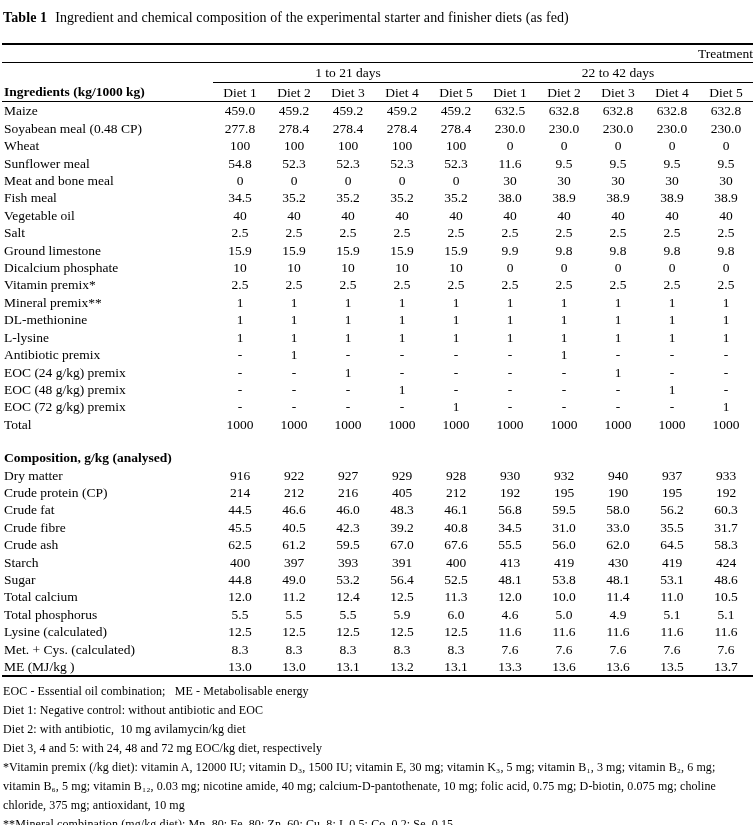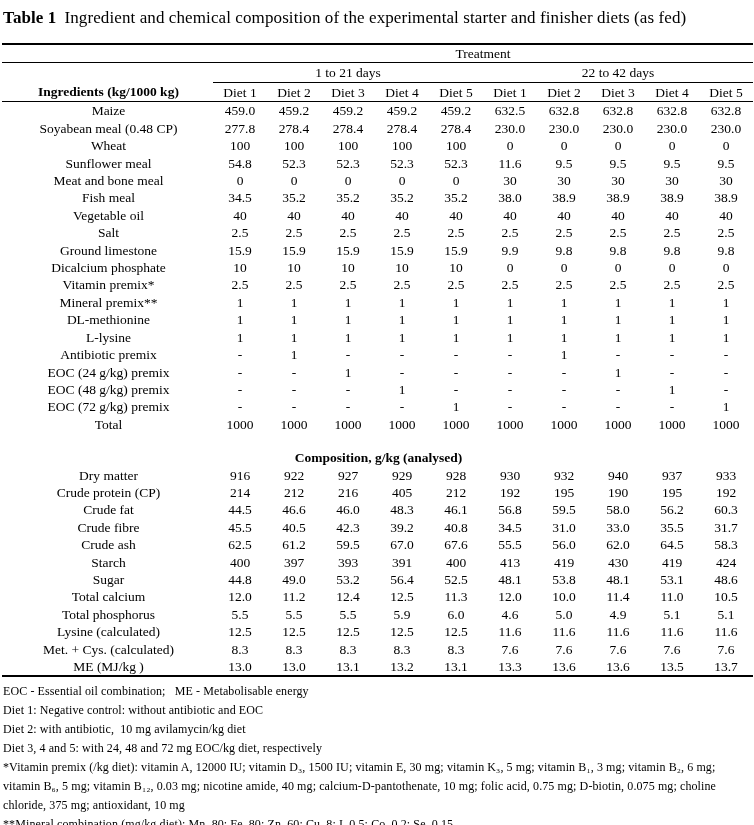--- a/index.html
+++ b/index.html
@@ -4,21 +4,21 @@
 <style>
   html, body { margin: 0; padding: 0; background: #ffffff; }
   body {
     width: 754px;
     color: #000;
     font-family: "Liberation Serif", serif;
     -webkit-font-smoothing: antialiased;
   }
   .page { width: 754px; padding-top: 6px; }
   .title {
-    font-size: 17px;
+    font-size: 14px;
     line-height: 20px;
     margin: 2px 12px 0 3px;
     letter-spacing: 0.1px;
     font-family: Liberation Serif, serif;
   }
   .title .t-label { font-weight: bold; margin-right: 8px; }
   .diet-table {
     border-collapse: collapse;
     table-layout: fixed;
     width: 751px;
@@ -28,24 +28,24 @@
   .diet-table col.c-val { width: 54px; }
   .diet-table td {
     font-size: 13.5px;
     line-height: 17.4px;
     padding: 0;
     text-align: center;
     vertical-align: middle;
     overflow: hidden;
     white-space: nowrap;
   }
-  .diet-table td.lbl { text-align: center; padding-left: 2px; }
+  .diet-table td.lbl { text-align: left; padding-left: 2px; }
   .diet-table td.bold { font-weight: bold; }
   
-  tr.r-treatment td { border-top: 2px solid #000; border-bottom: 1.5px solid #000; height: 16px; }
+  tr.r-treatment td { border-top: 2px solid #000; border-bottom: 1.5px solid #000; height: 16px; text-align: right; }
   tr.r-groups td { height: 19px; }
   tr.r-groups td.grp { border-bottom: 1px solid #000; }
   tr.r-diets td { border-bottom: 1.5px solid #000; height: 18px; }
   tbody tr td { height: 17.4px; }
   tbody tr:last-child td { border-bottom: 2px solid #000; }
   tbody td.spacer { height: 16px; }
   .footnotes { margin: 5px 0 0 3px; }
   .fn {
     font-size: 12px;
     line-height: 19px;

